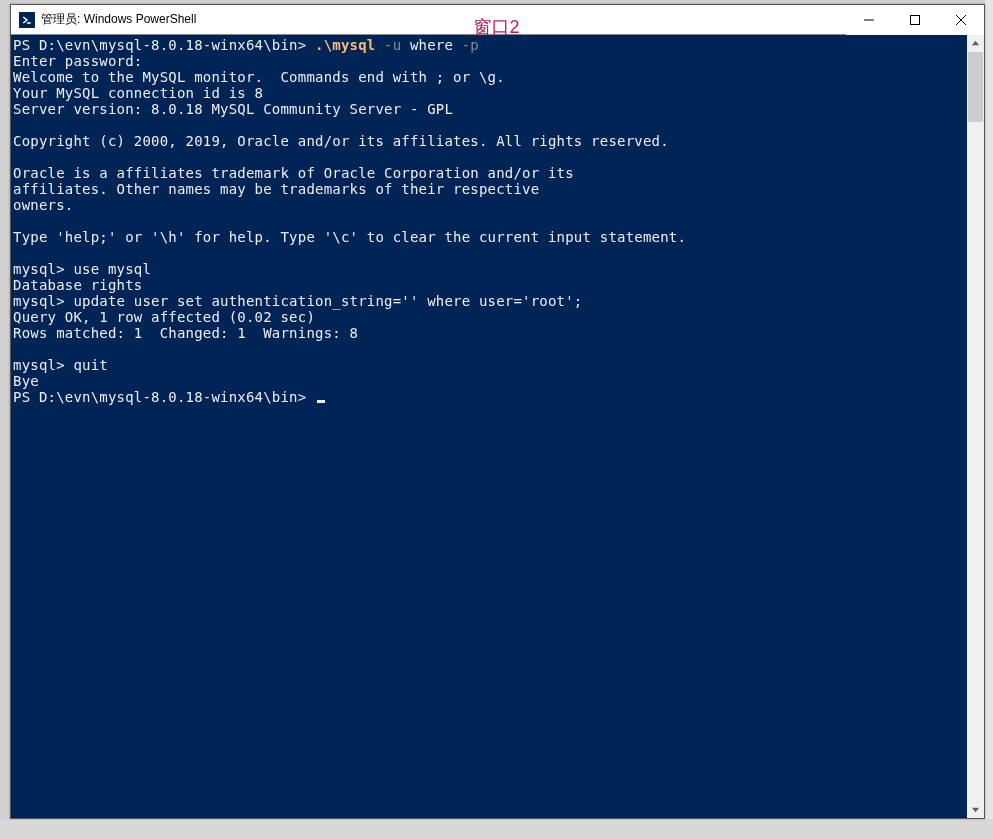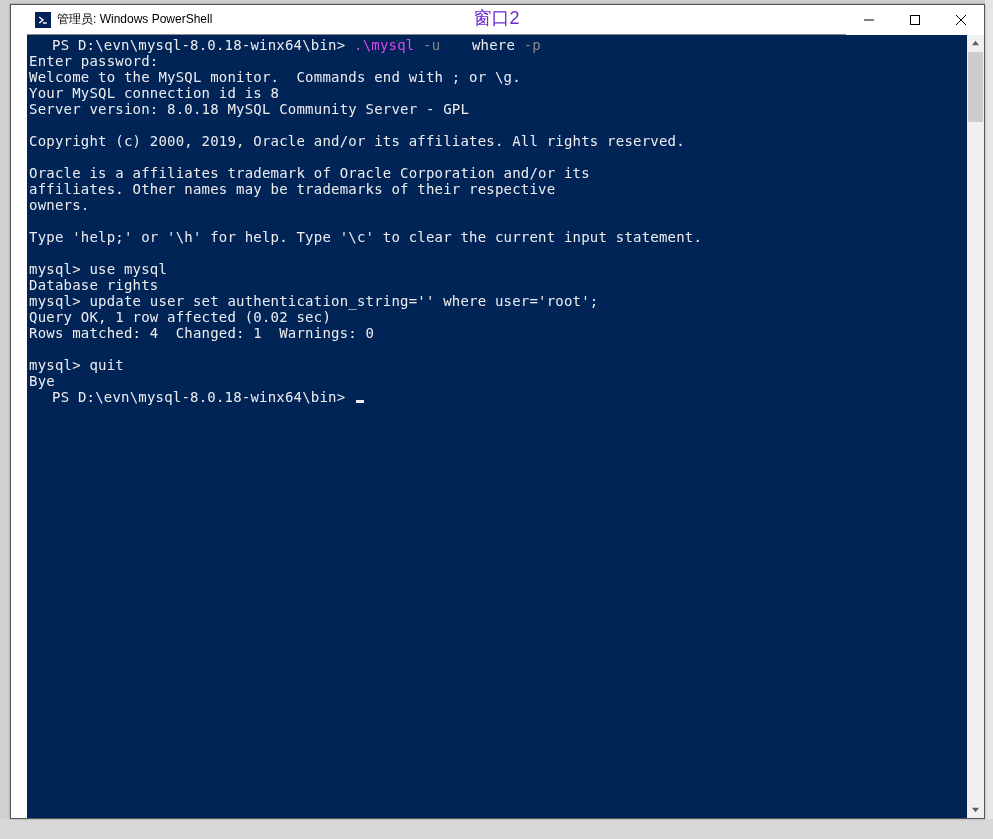--- a/index.html
+++ b/index.html
@@ -27,21 +27,20 @@
     position: absolute;
     left: 10px;
     top: 4px;
     width: 975px;
     height: 815px;
     background: #ffffff;
     border: 1px solid #555;
     display: flex;
     flex-direction: column;
     box-shadow: 0 0 2px rgba(0,0,0,0.3);
-    padding-left: 16px;
   }
   .titlebar {
     height: 30px;
     background: #ffffff;
     display: flex;
     align-items: center;
     border-bottom: 1px solid #888;
     user-select: none;
   }
   .titlebar .app-icon {
@@ -68,24 +67,24 @@
     display: flex;
     align-items: center;
     justify-content: center;
     font-size: 12px;
     color: #000;
     background: #fff;
   }
   .winbtn svg { width: 10px; height: 10px; }
   .overlay-label {
     position: absolute;
-    top: 6px;
+    top: 15px;
     left: 50%;
     transform: translateX(-50%);
-    color: #6d28d9;
+    color: #be185d;
     font-size: 18px;
     font-family: "SimSun","Microsoft YaHei",sans-serif;
     z-index: 50;
     pointer-events: none;
   }
   .client {
     flex: 1 1 auto;
     display: flex;
     flex-direction: row;
     min-height: 0;
@@ -95,22 +94,22 @@
     background: #012456;
     color: #eeedf0;
     font-family: "NSimSun","SimSun","Consolas",monospace;
     font-size: 14px;
     line-height: 16px;
     padding: 2px 0 0 2px;
     white-space: pre;
     overflow: hidden;
     letter-spacing: 0.2px;
   }
-  .terminal .cmd-white { color: #eeedf0; margin-left: 23px; }
-  .terminal .cmd-yellow { color: #d946ef; }
+  .terminal .cmd-white { color: #eeedf0; }
+  .terminal .cmd-yellow { color: #fdba74; font-weight: bold; }
   .terminal .cmd-gray { color: #888888; }
   .terminal .cursor {
     display: inline-block;
     width: 8px;
     height: 3px;
     background: #eeedf0;
     vertical-align: baseline;
     margin-left: 2px;
     position: relative;
     top: 1px;
@@ -201,21 +200,21 @@
 <span>Oracle is a affiliates trademark of Oracle Corporation and/or its</span>
 <span>affiliates. Other names may be trademarks of their respective</span>
 <span>owners.</span>
 <span></span>
 <span>Type 'help;' or '\h' for help. Type '\c' to clear the current input statement.</span>
 <span></span>
 <span>mysql&gt; use mysql</span>
 <span>Database rights</span>
 <span>mysql&gt; update user set authentication_string='' where user='root';</span>
 <span>Query OK, 1 row affected (0.02 sec)</span>
-<span>Rows matched: 4  Changed: 1  Warnings: 0</span>
+<span>Rows matched: 1  Changed: 1  Warnings: 8</span>
 <span></span>
 <span>mysql&gt; quit</span>
 <span>Bye</span>
 <span class="cmd-white">PS D:\evn\mysql-8.0.18-winx64\bin&gt; </span><span class="cursor"></span></div>
 
     <div class="scrollbar">
       <div class="sb-btn">
         <svg width="9" height="9" viewBox="0 0 10 10">
             <path d="M1 7 L5 2 L9 7 Z" fill="#606060"></path>
           </svg>

